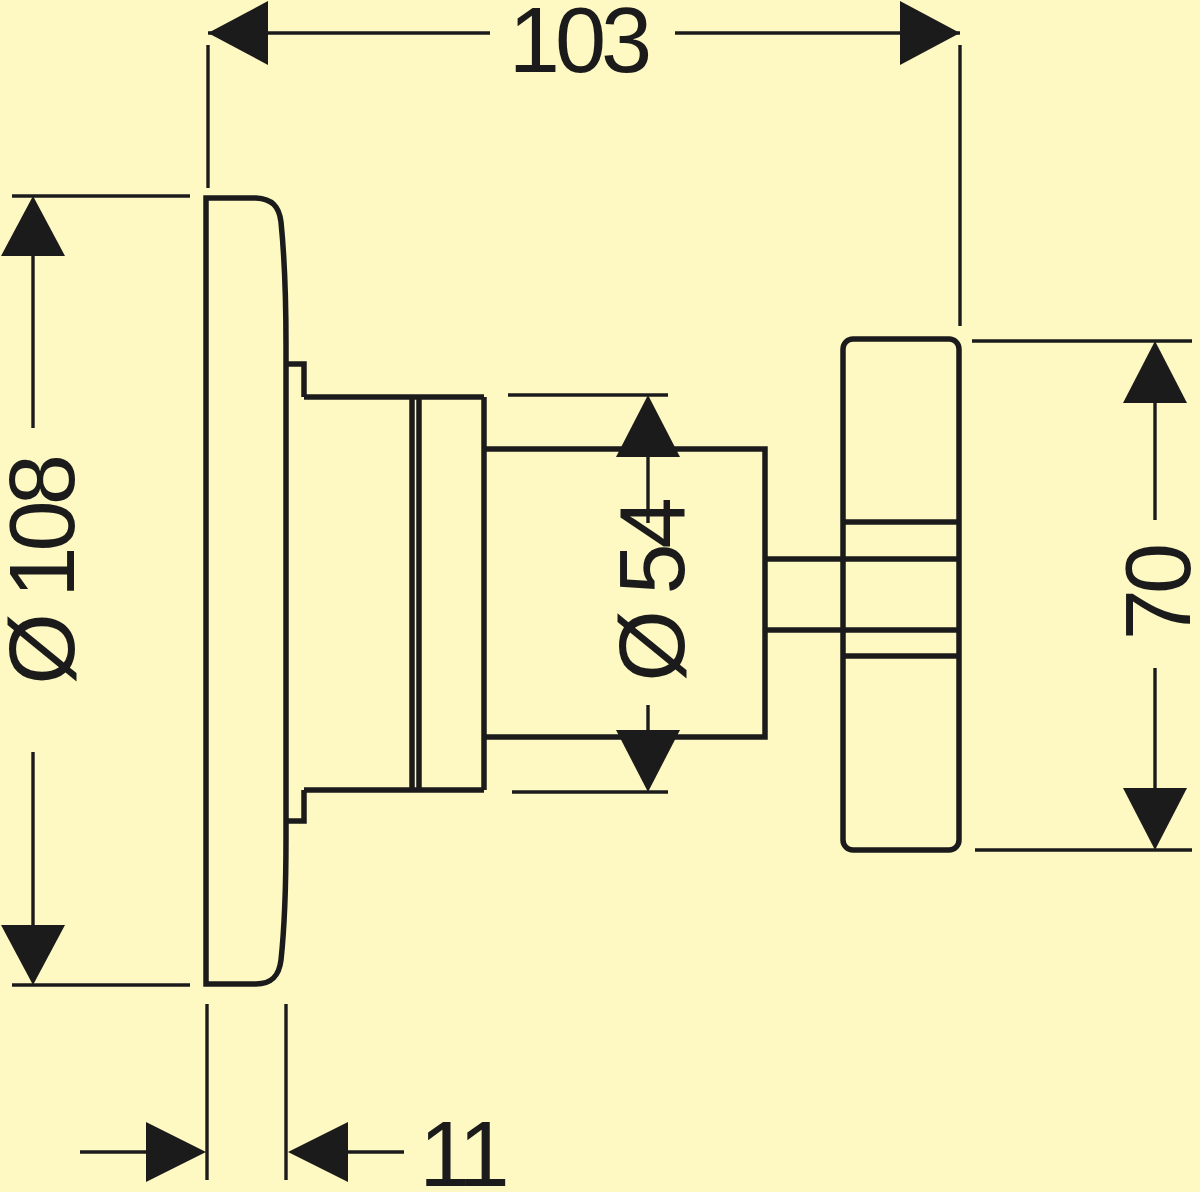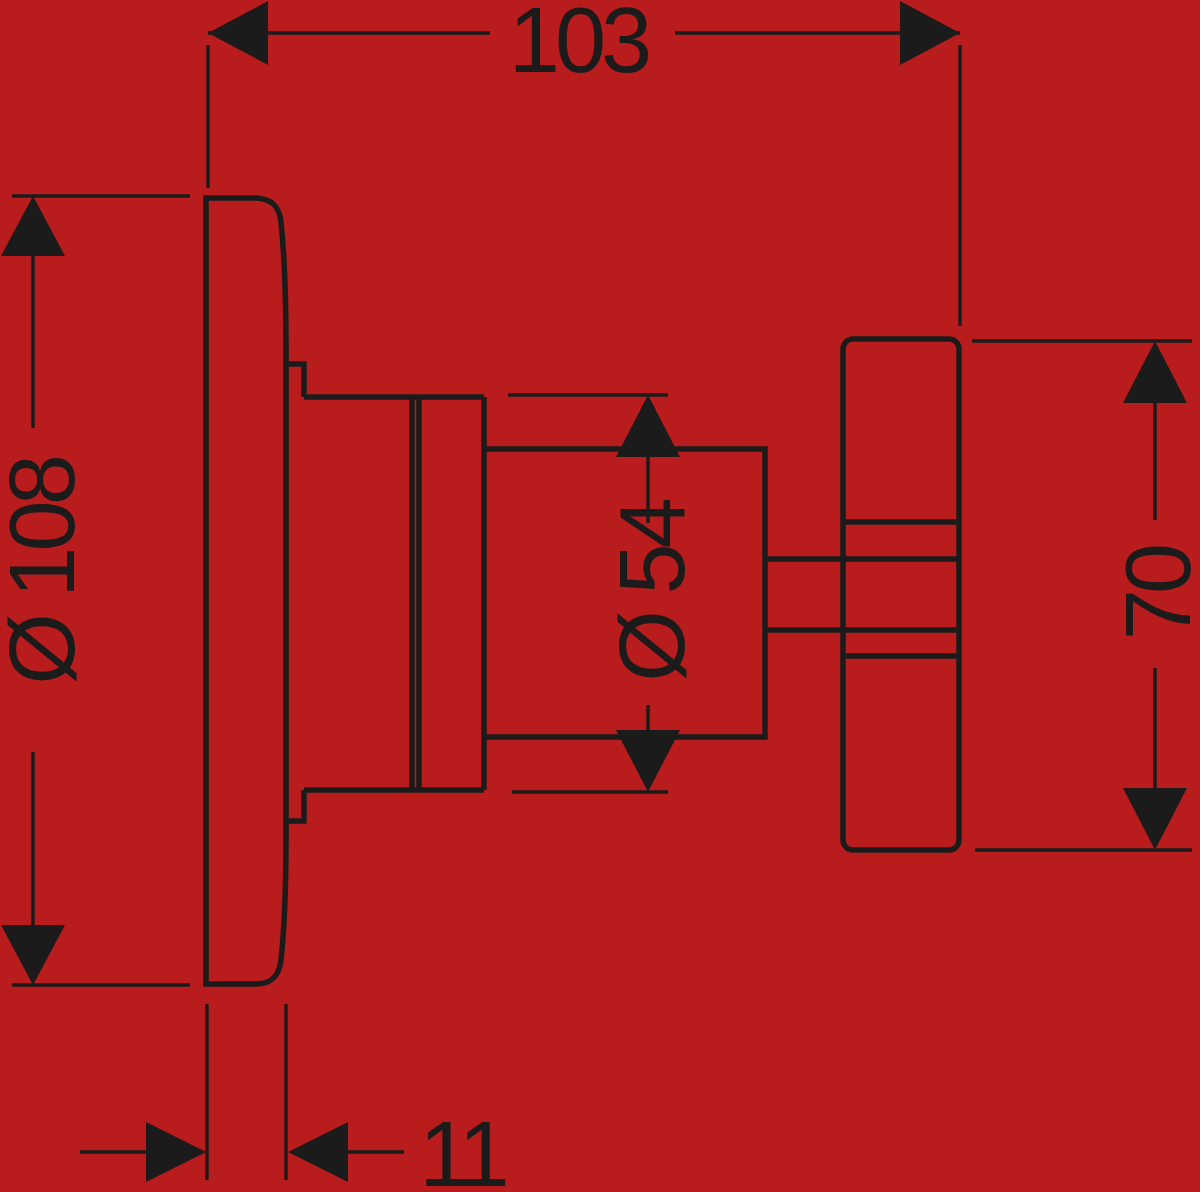--- a/index.html
+++ b/index.html
@@ -3,21 +3,21 @@
 <meta charset="utf-8">
 <style>
   html, body {
     margin: 0;
     padding: 0;
     background: #ffffff;
   }
   .page {
     width: 1200px;
     height: 1192px;
-    background: #b91c1c;
+    background: #fef9c3;
     position: relative;
     overflow: hidden;
   }
   svg { display: block; }
   .outline {
     fill: none;
     stroke: #1b1b1b;
     stroke-width: 5.5;
     stroke-linejoin: miter;
     stroke-linecap: butt;

